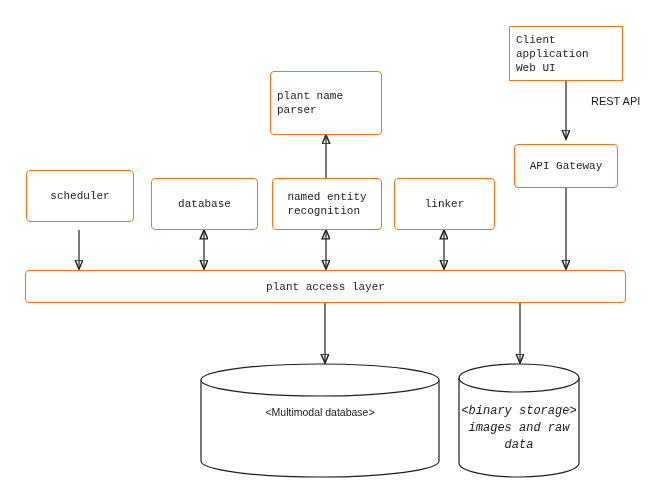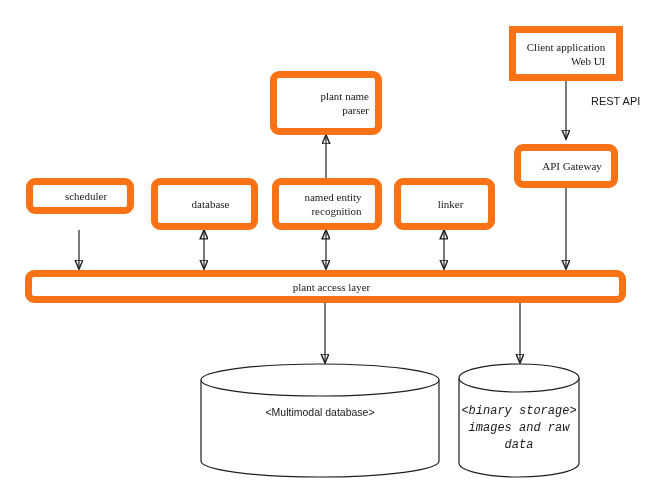--- a/index.html
+++ b/index.html
@@ -11,32 +11,32 @@
     position: relative;
     width: 650px;
     height: 501px;
     background: #ffffff;
     font-family: "Liberation Sans", sans-serif;
     overflow: hidden;
   }
   .node {
     position: absolute;
     box-sizing: border-box;
-    border: 7px solid #f97316;
+    border: 1px solid #f97316;
     background: #ffffff;
     display: flex;
     align-items: center;
     justify-content: center;
-    text-align: right;
+    text-align: left;
     color: #1a1a1a;
     font-size: 11px;
     line-height: 14px;
-    font-family: Liberation Serif, serif;
+    font-family: Liberation Mono, monospace;
   }
-  .rounded { border-radius: 9px; padding-left: 12px; }
+  .rounded { border-radius: 4px; }
   .sharp { border-radius: 0; }
   .node span { display: block; padding: 0 6px; white-space: pre-line; }
 
   .edge-label {
     position: absolute;
     font-size: 11px;
     color: #1a1a1a;
     font-family: "Liberation Sans", sans-serif;
     white-space: nowrap;
   }
@@ -120,21 +120,21 @@
   <div class="edge-label" style="left:591px; top:95px;">REST API</div>
 
   <div class="node rounded" style="left:514px; top:144px; width:104px; height:44px;">
     <span>API Gateway</span>
   </div>
 
   <div class="node rounded" style="left:270px; top:71px; width:112px; height:64px;">
     <span>plant name parser</span>
   </div>
 
-  <div class="node rounded" style="left:26px; top:178px; width:108px; height:36px;">
+  <div class="node rounded" style="left:26px; top:170px; width:108px; height:52px;">
     <span>scheduler</span>
   </div>
 
   <div class="node rounded" style="left:151px; top:178px; width:107px; height:52px;">
     <span>database</span>
   </div>
 
   <div class="node rounded" style="left:272px; top:178px; width:110px; height:52px;">
     <span>named entity
 recognition</span>

